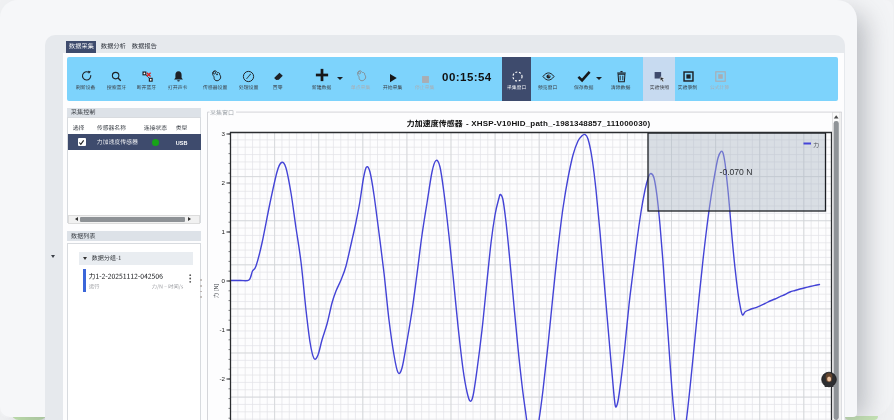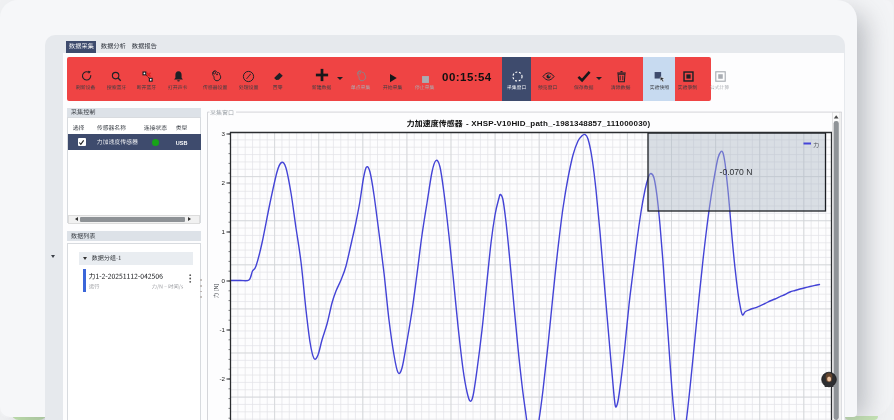--- a/index.html
+++ b/index.html
@@ -3,21 +3,21 @@
 html,body{width:894px;height:420px;overflow:hidden;background:#f0f1f3;font-family:"Liberation Sans",sans-serif}
 #stage{position:relative;width:894px;height:420px}
 .abs{position:absolute}
 #back{left:0;top:0;width:893px;height:418px;background:#f3f4f6;border-radius:18px 8px 26px 8px}
 #card{left:0;top:0;width:857px;height:417px;background:#f6f7f9;border-radius:18px 20px 4px 10px;box-shadow:14px 8px 26px -6px rgba(110,115,125,.45)}
 #green{left:11px;top:412px;width:36px;height:8px;background:#bfe1ac;border-radius:0 0 9px 9px}
 #green2{left:845px;top:416px;width:33px;height:4px;background:#c6e4b4;border-radius:0 0 5px 5px}
 #app{left:45px;top:35px;width:800px;height:385px;background:#e6e9ed;border-radius:10px 10px 0 0}
 #body{left:18px;top:17.5px;width:781px;height:367.5px;background:#fdfdfe}
 #collapse{left:6.3px;top:220px;width:0;height:0;border-left:2.8px solid transparent;border-right:2.8px solid transparent;border-top:3.2px solid #3a3f46}
-#toolbar{left:4px;top:4.5px;width:644px;height:44px;background:#ef4444;border-radius:2px}
+#toolbar{left:4px;top:4.5px;width:771px;height:44px;background:#7dd3fc;border-radius:2px}
 </style></head>
 <body>
 <div id="stage">
 <div class="abs" id="back"></div>
 <div class="abs" id="green"></div>
 <div class="abs" id="green2"></div>
 <div class="abs" id="card"></div>
 <div class="abs" id="app">
 <div class="abs" style="left:20.8px;top:6px;width:30.2px;height:11.5px;background:#3e4b6d"></div>
 <svg class="abs" style="left:23.5px;top:8.2px" width="25.8" height="6.8" viewBox="0.25 -5.31 25.75 6.83">

